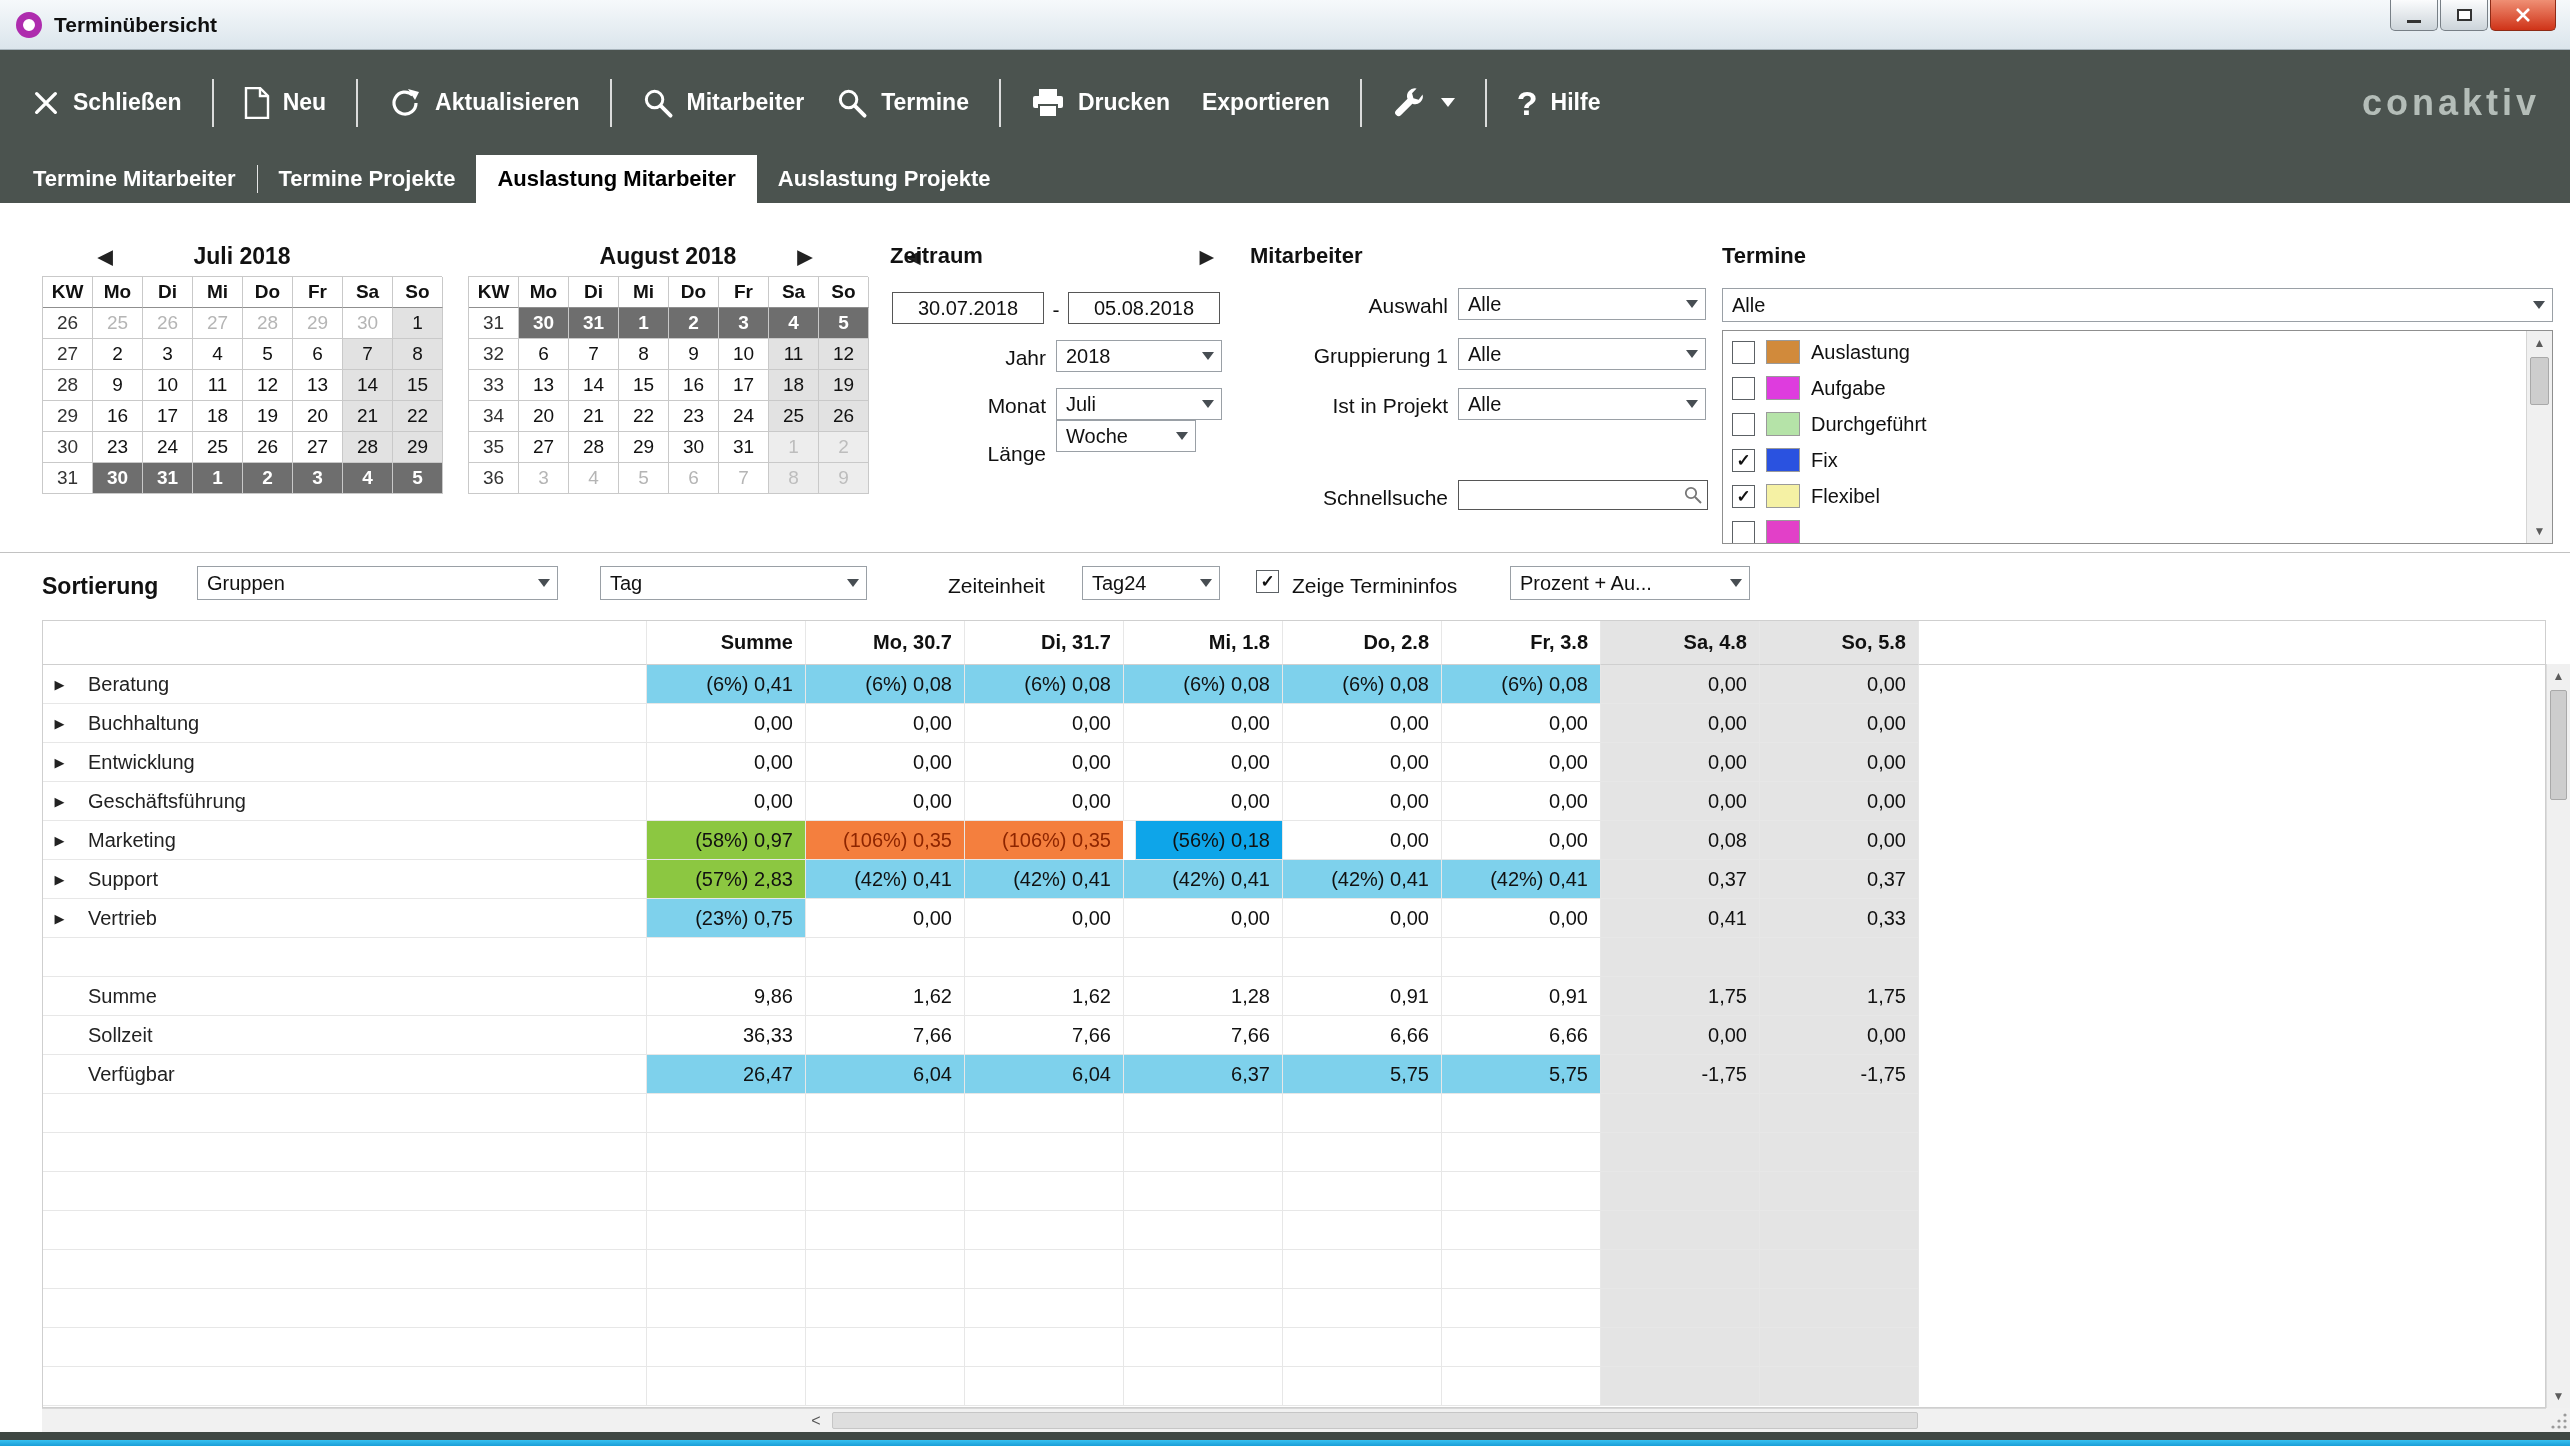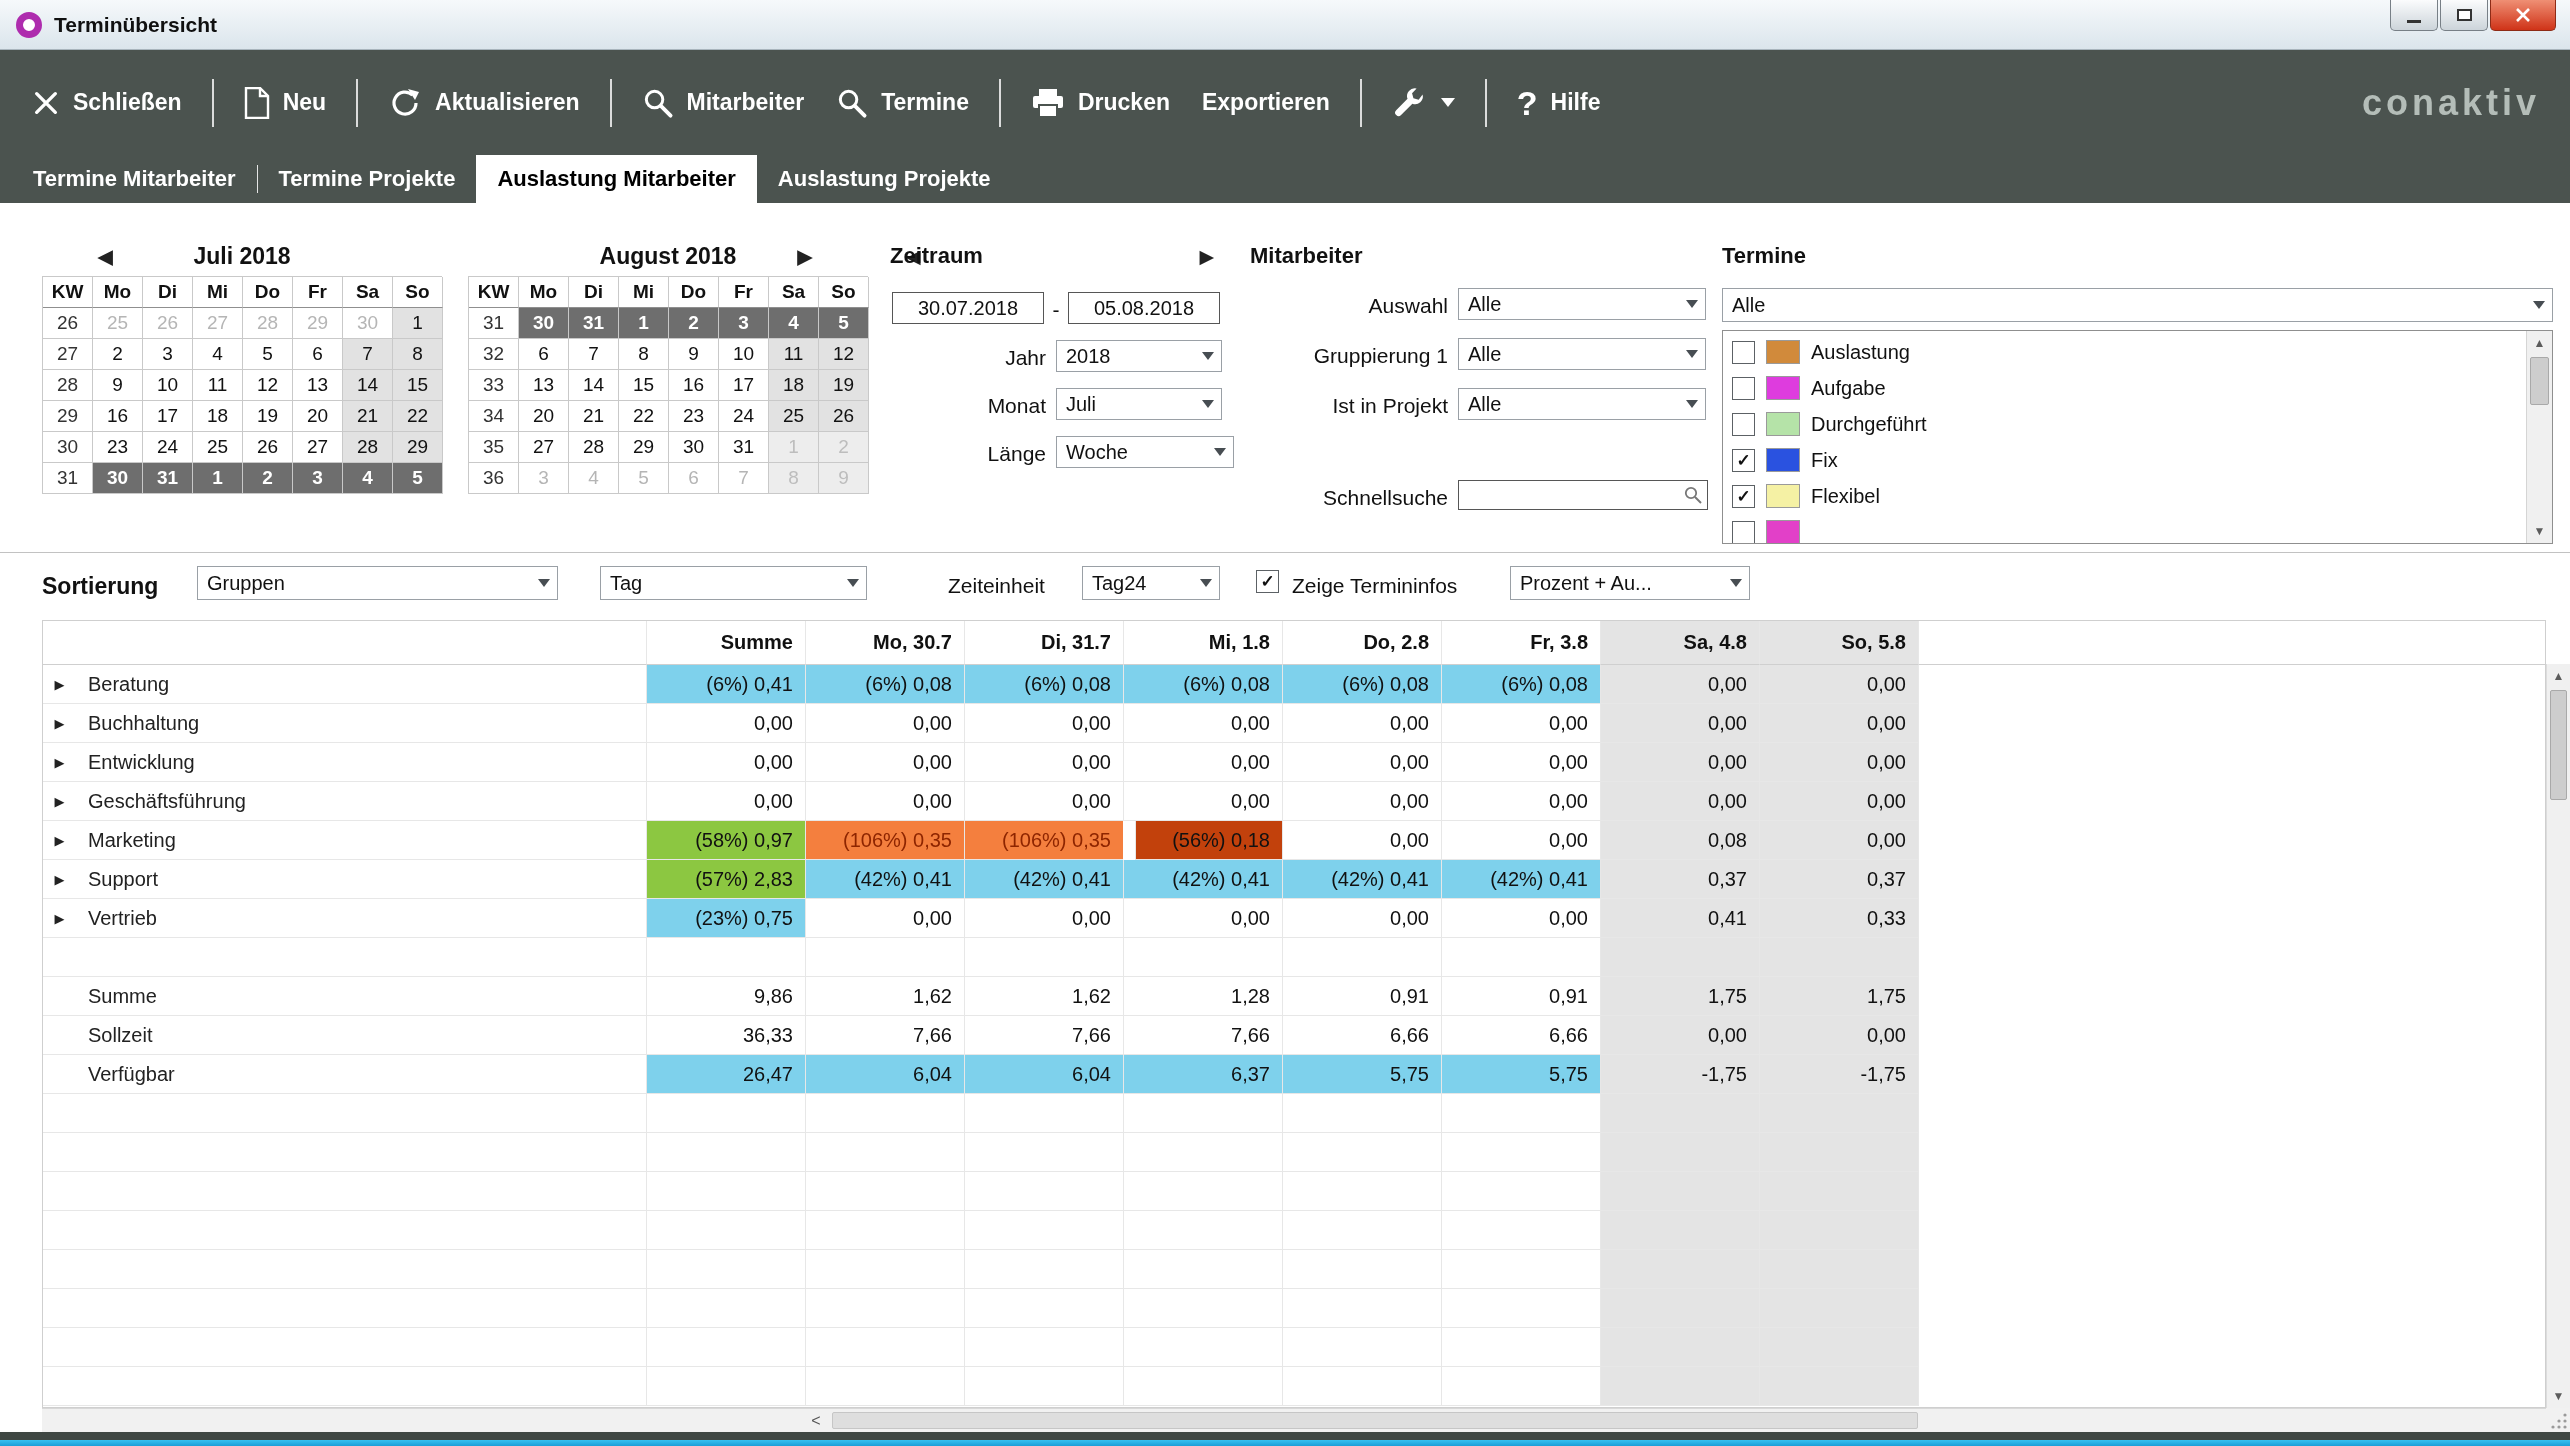--- a/index.html
+++ b/index.html
@@ -343,21 +343,21 @@
     <div class="combo" style="left:166px;top:100px;width:166px">
       <span>2018</span>
         <span class="combo-arrow"></span>
     </div>
     <div class="flabel r" style="left:0;top:154px;width:156px">Monat</div>
     <div class="combo" style="left:166px;top:148px;width:166px">
       <span>Juli</span>
         <span class="combo-arrow"></span>
     </div>
     <div class="flabel r" style="left:0;top:202px;width:156px">Länge</div>
-    <div class="combo" style="left:166px;top:196px;width:178px">
+    <div class="combo" style="left:166px;top:180px;width:140px">
       <span>Woche</span>
         <span class="combo-arrow"></span>
     </div>
   </div>
 
   <div class="panel" style="left:1250px;top:240px;width:470px;height:290px">
     <div class="sec-title" style="left:0;top:0;width:420px">Mitarbeiter</div>
     <div class="flabel r" style="left:0;top:54px;width:198px">Auswahl</div>
     <div class="combo" style="left:208px;top:48px;width:248px">
       <span>Alle</span>
@@ -517,21 +517,21 @@
         <div class="tcell c-val c-we">0,00</div>
         <div class="tcell c-val c-we">0,00</div>
         <div class="tcell c-fill"></div>
       </div>
       <div class="trow">
         <div class="tcell c-ex">▶</div>
         <div class="tcell c-name">Marketing</div>
         <div class="tcell c-val" style="background: rgb(140, 199, 65);">(58%) 0,97</div>
         <div class="tcell c-val" style="background: rgb(244, 127, 62); color: rgb(142, 37, 0);">(106%) 0,35</div>
         <div class="tcell c-val" style="background: rgb(244, 127, 62); color: rgb(142, 37, 0);">(106%) 0,35</div>
-        <div class="tcell c-val" style="background: #c2410c; margin-left: 12px;">(56%) 0,18</div>
+        <div class="tcell c-val" style="background: #0ea5e9; margin-left: 12px;">(56%) 0,18</div>
         <div class="tcell c-val">0,00</div>
         <div class="tcell c-val">0,00</div>
         <div class="tcell c-val c-we">0,08</div>
         <div class="tcell c-val c-we">0,00</div>
         <div class="tcell c-fill"></div>
       </div>
       <div class="trow">
         <div class="tcell c-ex">▶</div>
         <div class="tcell c-name">Support</div>
         <div class="tcell c-val" style="background: rgb(140, 199, 65);">(57%) 2,83</div>

